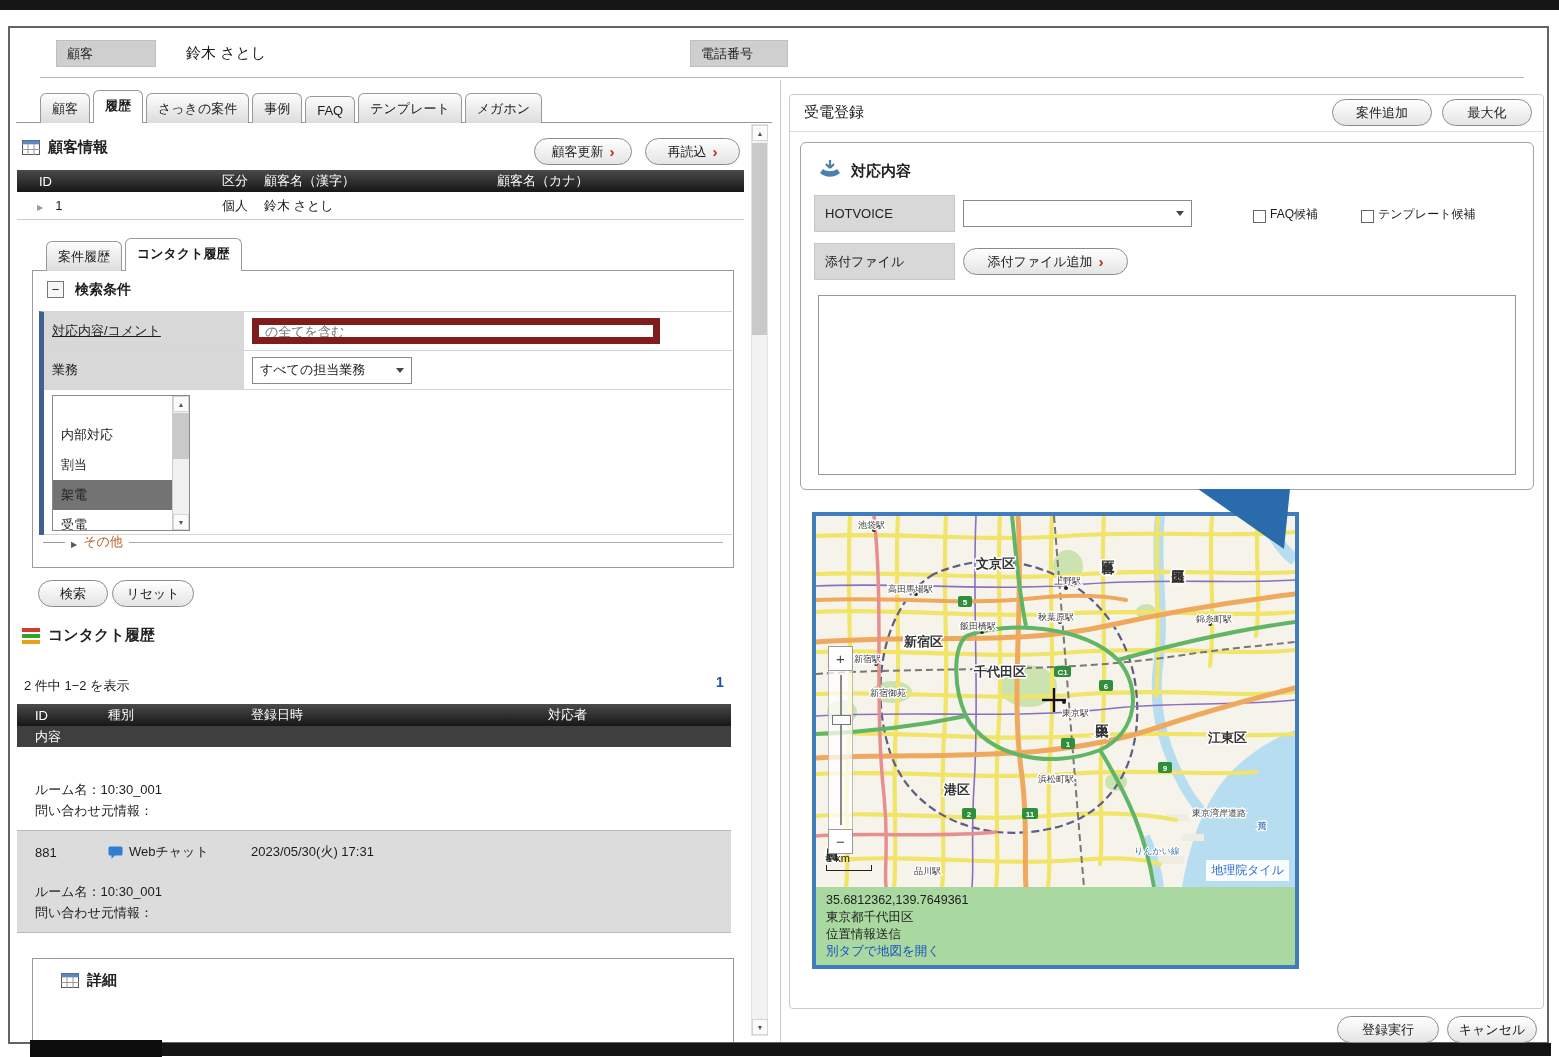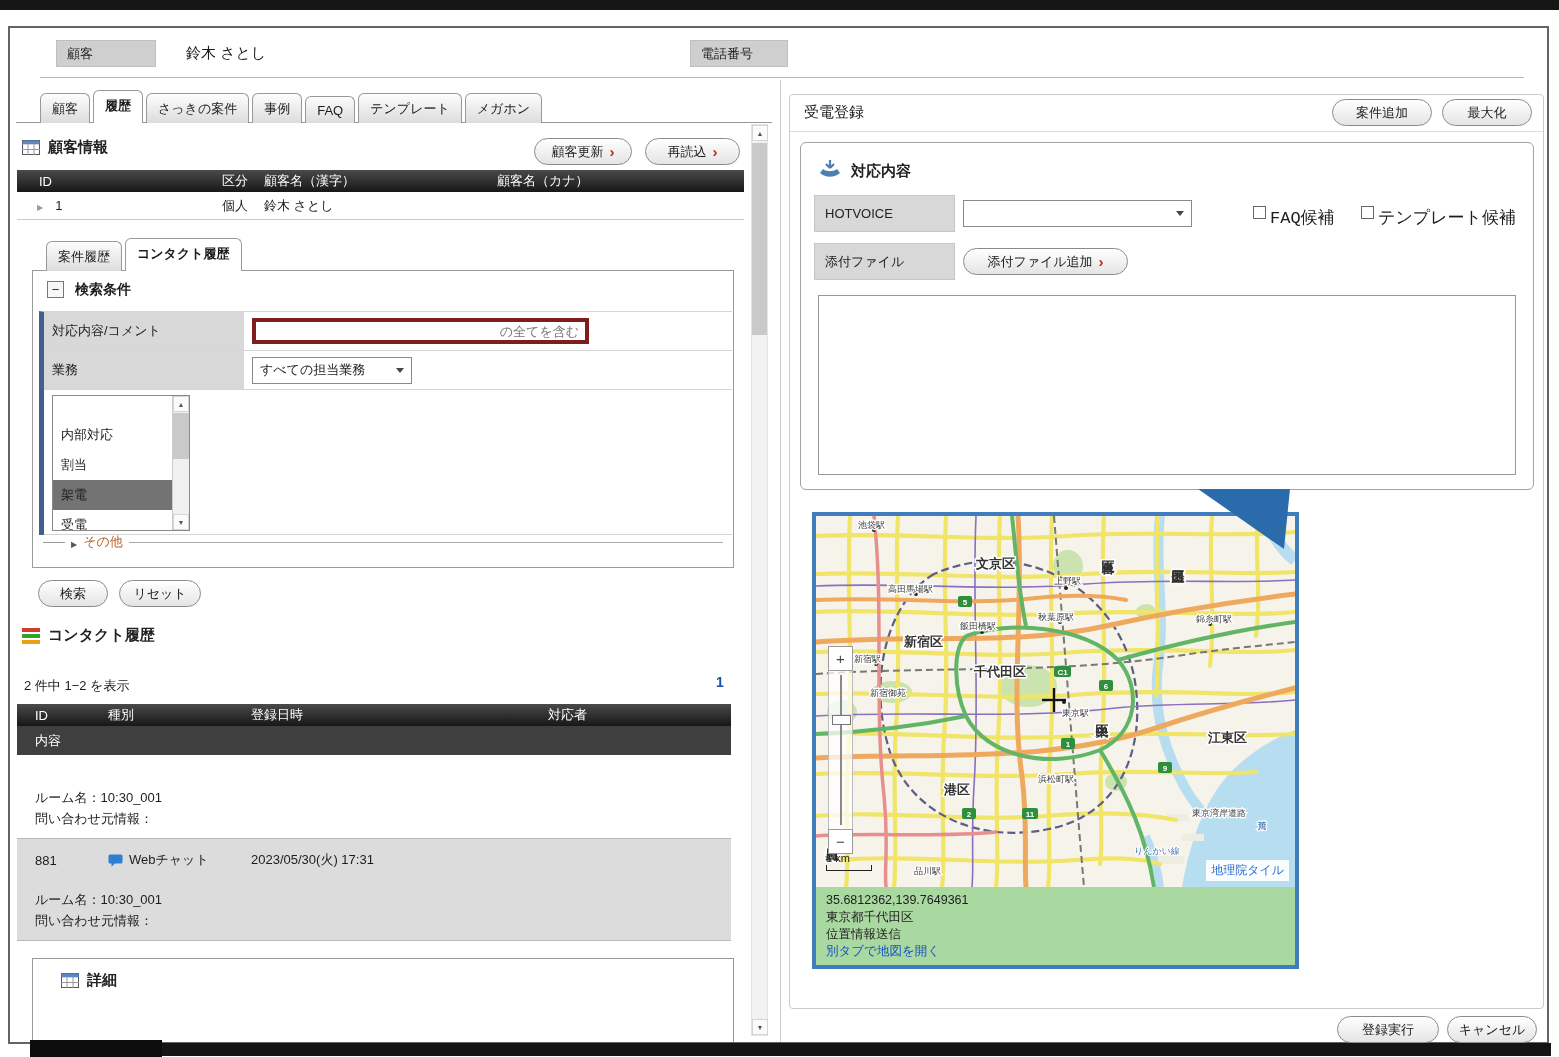--- a/index.html
+++ b/index.html
@@ -53,24 +53,24 @@
   #search-box{position:absolute;left:22px;top:242px;width:702px;height:298px;
               border:1px solid #9b9b9b;background:#fff;box-sizing:border-box;z-index:2;}
   .collapse-btn{position:absolute;left:14px;top:10px;width:17px;height:17px;border:1px solid #777;
                 background:#f7f7f7;font-size:13px;line-height:15px;text-align:center;box-sizing:border-box;}
   #search-title{position:absolute;left:42px;top:10px;font-size:14px;font-weight:bold;}
   .sform{position:absolute;left:6px;top:40px;width:688px;border-left:5px solid #40618f;border-top:1px solid #d5d5d5;}
   .frow{display:flex;border-bottom:1px solid #d5d5d5;}
   .flabel{width:200px;background:#d8d8d8;display:flex;align-items:center;padding-left:8px;
           font-size:13px;box-sizing:border-box;color:#222;}
   .ffield{flex:1;display:flex;align-items:center;padding:6px 8px;background:#fff;}
-  .r1{height:38px;}.r2{height:38px;}.r3{height:144px;}
+  .r1{height:38px;text-decoration:underline;}.r2{height:38px;}.r3{height:144px;}
   .r3 .ffield{align-items:flex-start;padding-top:5px;}
-  .text-input{width:337px;height:26px;border:4px solid #7f1d1d;box-sizing:border-box;font-size:13px;
-              padding:0 6px;font-family:"Liberation Sans",sans-serif;text-align:right;}
+  .text-input{width:408px;height:26px;border:7px solid #7f1d1d;box-sizing:border-box;font-size:13px;
+              padding:0 6px;font-family:"Liberation Sans",sans-serif;}
   .selectbox{height:27px;border:1px solid #8a8a8a;background:#fff;display:flex;align-items:center;
              justify-content:space-between;padding:0 7px;font-size:13px;box-sizing:border-box;}
   #job-select{width:160px;}
   .chev{width:0;height:0;border-left:4px solid transparent;border-right:4px solid transparent;
         border-top:5px solid #444;margin-left:6px;}
   .listbox{position:relative;width:136px;height:134px;border:1px solid #8a8a8a;background:#fff;overflow:hidden;}
   .lb-item{height:30px;display:flex;align-items:center;padding-left:8px;font-size:13px;}
   .lb-item.blank{height:24px;}
   .lb-item.selected{background:#737373;}
   .lb-scroll{position:absolute;right:0;top:0;width:17px;height:100%;background:#f0f0f0;border-left:1px solid #ccc;box-sizing:border-box;}
@@ -84,21 +84,21 @@
   .dash{width:22px;border-top:1px solid #999;}
   .other-arrow::before{content:"▶";font-size:8px;color:#555;}
   .other-line{flex:1;border-top:1px solid #aaa;}
 
   
   #hist-count{position:absolute;left:14px;top:649px;font-size:13px;}
   #hist-page{position:absolute;left:706px;top:646px;font-size:14px;font-weight:bold;color:#1d4fa1;}
   #hist-table{position:absolute;left:7px;top:676px;width:714px;font-size:13px;}
   #hist-table .dark-head>span{padding-left:8px;}
   #hist-table .dark-head>span:first-child{padding-left:18px;}
-  .content-row{background:#3f3f3f;color:#fff;height:29px;display:flex;align-items:center;padding-left:18px;}
+  .content-row{background:#3f3f3f;color:#fff;height:21px;display:flex;align-items:center;padding-left:18px;}
   .data-block{border-bottom:1px solid #b9b9b9;padding:12px 0 10px;background:#fff;}
   .data-block.alt{background:#dcdcdc;}
   .main-line>span{padding-left:8px;display:flex;align-items:center;gap:6px;}
   .main-line>span:first-child{padding-left:18px;}
   .sub-line{padding-left:18px;margin-top:3px;}
   .sub-line.first{margin-top:22px;}
   .bars{display:flex;flex-direction:column;gap:2px;}
   .bars i{width:18px;height:4px;display:block;}
 
   
@@ -115,21 +115,21 @@
   #right-border{position:absolute;left:779px;top:66px;width:755px;height:915px;border:1px solid #ccc;
                 border-radius:4px;box-sizing:border-box;}
   #right-title{position:absolute;left:794px;top:75px;font-size:15px;}
   #right-hline{position:absolute;left:780px;top:103px;width:753px;border-top:1px solid #dcdcdc;}
   #resp-box{position:absolute;left:790px;top:114px;width:734px;height:348px;border:1px solid #a3a3a3;
             border-radius:6px;box-sizing:border-box;background:#fff;}
   #resp-box .chip{background:#d8d8d8;border:1px solid #c6c6c6;}
   #chip-hotvoice{left:13px;top:52px;width:141px;height:37px;}
   #chip-attach{left:13px;top:100px;width:141px;height:37px;}
   #hv-select{position:absolute;left:162px;top:57px;width:229px;}
-  .cb-row{position:absolute;display:flex;align-items:flex-start;gap:4px;font-size:17px;font-family:Liberation Mono, monospace;}
+  .cb-row{position:absolute;display:flex;align-items:flex-end;gap:4px;font-size:12px;}
   .cbox{width:13px;height:13px;border:1px solid #666;background:#fff;box-sizing:border-box;}
   #resp-textarea{position:absolute;left:17px;top:152px;width:698px;height:180px;border:1px solid #999;
                  resize:none;box-sizing:border-box;font-family:"Liberation Sans",sans-serif;}
 
   
   #callout{position:absolute;left:1127px;top:329px;width:357px;height:134px;background:#2a6cab;color:#fff;
            font-size:19px;font-weight:bold;line-height:32px;padding:15px 18px;box-sizing:border-box;z-index:7;}
   #callout-tail{position:absolute;left:1180px;top:461px;width:120px;height:64px;z-index:7;}
 
   
@@ -257,21 +257,21 @@
       <span class="dash"></span>
       <span class="other-arrow"></span>
       <span>その他</span>
       <span class="other-line"></span>
     </div>
   </div>
 
   <div class="pill" style="left:28px;top:552px;width:70px;">
       <span>検索</span>
     </div>
-  <div class="pill" style="left:109px;top:552px;width:82px;">
+  <div class="pill" style="left:102px;top:552px;width:82px;">
       <span>リセット</span>
     </div>
 
   <div class="section-head" style="left:12px;top:598px;">
     <span class="bars">
       <i style="background:#d43b2a;"></i>
         <i style="background:#35a02c;"></i>
         <i style="background:#eaa013;"></i>
     </span>
     <span>コンタクト履歴</span>

